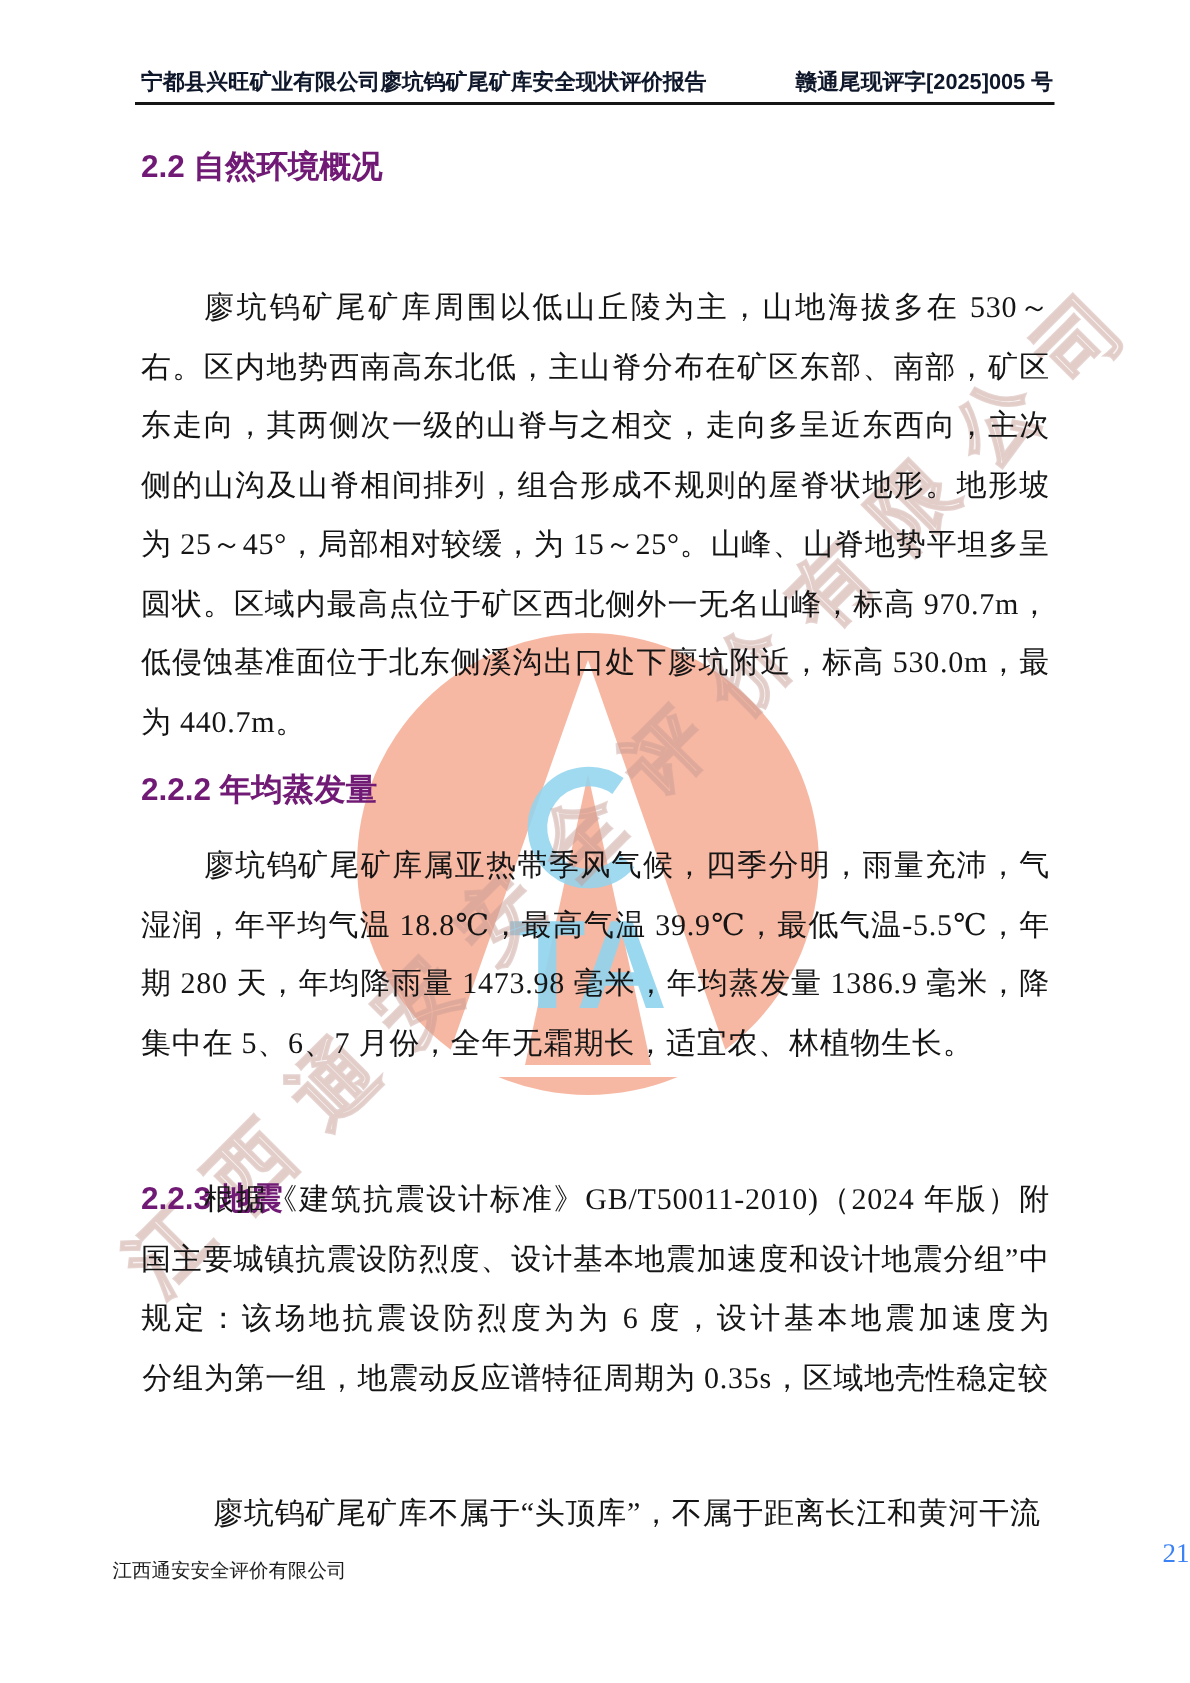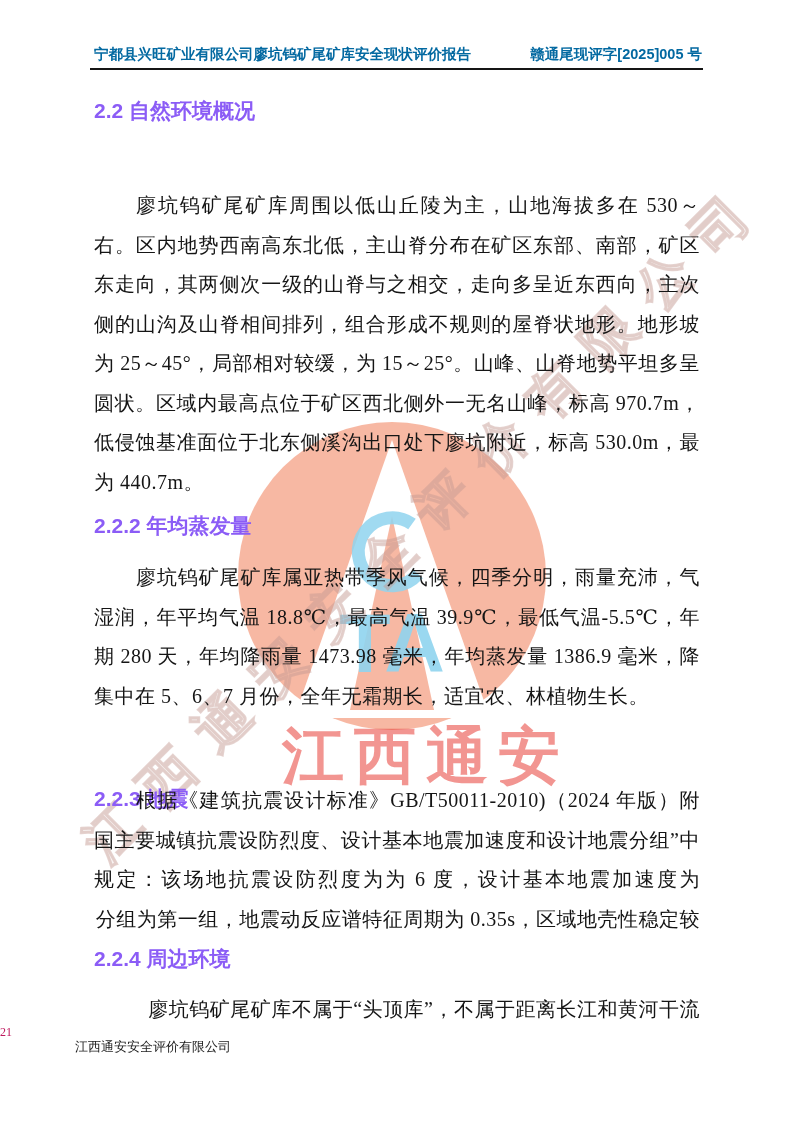--- a/index.html
+++ b/index.html
@@ -5,80 +5,79 @@
   html,body{margin:0;padding:0;background:#ffffff;}
   .page{
     position:relative;width:793px;height:1122px;background:#fff;overflow:hidden;
     font-family:"Liberation Serif","DejaVu Serif",serif;color:#1c1c1c;
   }
   
   .header-row{
     position:absolute;left:94px;top:45px;width:608px;display:flex;
     justify-content:space-between;align-items:flex-end;
     font-family:"Liberation Sans","DejaVu Sans",sans-serif;
-    font-size:14.5px;font-weight:bold;color:#0369a1;white-space:nowrap;
+    font-size:14.5px;font-weight:bold;color:#0f172a;white-space:nowrap;
   }
   .header-rule{position:absolute;left:90px;top:68px;width:613px;height:0;border-top:2px solid #151515;}
   
   .heading{
     position:absolute;left:94px;white-space:nowrap;z-index:2;
     font-family:"Liberation Sans","DejaVu Sans",sans-serif;
-    font-size:21px;font-weight:bold;color:#8b5cf6;
+    font-size:21px;font-weight:bold;color:#701a75;
   }
   #h22{top:97px}
   #h221{top:143px}
   #h222{top:512px}
   #h223{top:785px}
   #h224{top:945px}
   
   .para{position:absolute;left:94px;width:606px;font-size:20px;color:#151515;z-index:2;letter-spacing:0.5px;}
   #p1{top:186px}
   #p2{top:558px}
   #p3{top:781px}
   #p4{top:990px}
   .line{height:39.5px;line-height:39.5px;overflow:hidden;text-align:justify;text-align-last:justify;}
   .line.indent{text-indent:42px;}
-  .line.nj{text-align:right;text-align-last:left;font-family:Liberation Serif, serif;}
+  .line.nj{text-align:center;text-align-last:left;font-family:Liberation Serif, serif;}
   
   .wm-logo{position:absolute;left:236px;top:420px;width:312px;height:312px;z-index:0;pointer-events:none;}
   .wm-brand{
     position:absolute;left:282px;top:714px;z-index:1;pointer-events:none;white-space:nowrap;
     font-family:"Liberation Sans","DejaVu Sans",sans-serif;
     font-size:62px;font-weight:bold;letter-spacing:10px;color:rgba(232,62,54,0.55);
   }
   .wm-diagonal{
     position:absolute;left:-125px;top:485px;width:1100px;z-index:0;pointer-events:none;
     transform:rotate(-45deg);transform-origin:center;
     font-family:"Liberation Sans","DejaVu Sans",sans-serif;
     font-size:54px;font-weight:bold;letter-spacing:24px;text-align:center;white-space:nowrap;
     color:rgba(205,170,165,0.14);-webkit-text-stroke:1.5px rgba(195,152,146,0.42);
   }
   
-  .page-number{position:absolute;left:0;top:1025px;width:100%;text-align:left;font-size:12px;color:#be185d;z-index:2;}
+  .page-number{position:absolute;left:0;top:1025px;width:100%;text-align:right;font-size:18px;color:#3b82f6;z-index:2;}
   .footer-company{
     position:absolute;left:75px;top:1038px;z-index:2;white-space:nowrap;
     font-family:"Liberation Sans","DejaVu Sans",sans-serif;font-size:13px;color:#1d1d1d;
   }
 </style>
 </head>
 <body>
 
 <div class="page">
 
   <svg class="wm-logo" viewBox="0 0 312 312" xmlns="http://www.w3.org/2000/svg" aria-hidden="true">
     <circle cx="156" cy="156" r="154" fill="#F0764E" fill-opacity="0.52"></circle>
     <polygon points="156,20 58,298 254,298" fill="#ffffff"></polygon>
     <polygon points="156,96 114,290 198,290" fill="#F0764E" fill-opacity="0.52"></polygon>
     <path d="M176 104 a34 34 0 1 0 6 50" stroke="#8FD4EE" stroke-opacity="0.85" stroke-width="13" fill="none"></path>
     <text x="156" y="252" text-anchor="middle" font-size="84" font-weight="bold" font-family="Liberation Sans, DejaVu Sans, sans-serif" fill="#8FD4EE" fill-opacity="0.9">TA</text>
   </svg>
 
   <div class="wm-diagonal">江西通安安全评价有限公司</div>
 
-  <div class="wm-brand">江西通安</div>
 
   <div class="header-row">
     <span>宁都县兴旺矿业有限公司廖坑钨矿尾矿库安全现状评价报告</span>
     <span>赣通尾现评字[2025]005 号</span>
   </div>
   <div class="header-rule"></div>
 
   <div class="heading" id="h22">2.2 自然环境概况</div>
   <div class="para" id="p1">
       <div class="line indent">廖坑钨矿尾矿库周围以低山丘陵为主，山地海拔多在 530～970.7m 左</div>
@@ -100,21 +99,20 @@
     </div>
 
   <div class="heading" id="h223">2.2.3 地震</div>
   <div class="para" id="p3">
       <div class="line indent">根据《建筑抗震设计标准》GB/T50011-2010)（2024 年版）附录 A“我</div>
       <div class="line">国主要城镇抗震设防烈度、设计基本地震加速度和设计地震分组”中的有关</div>
       <div class="line">规定：该场地抗震设防烈度为为 6 度，设计基本地震加速度为 0.05g，设计</div>
       <div class="line nj">分组为第一组，地震动反应谱特征周期为 0.35s，区域地壳性稳定较好。</div>
     </div>
 
-  <div class="heading" id="h224">2.2.4 周边环境</div>
   <div class="para" id="p4">
       <div class="line indent nj">廖坑钨矿尾矿库不属于“头顶库”，不属于距离长江和黄河干流岸线 3</div>
     </div>
 
   <div class="page-number">21</div>
   <div class="footer-company">江西通安安全评价有限公司</div>
 
 </div>
 
 </body></html>

